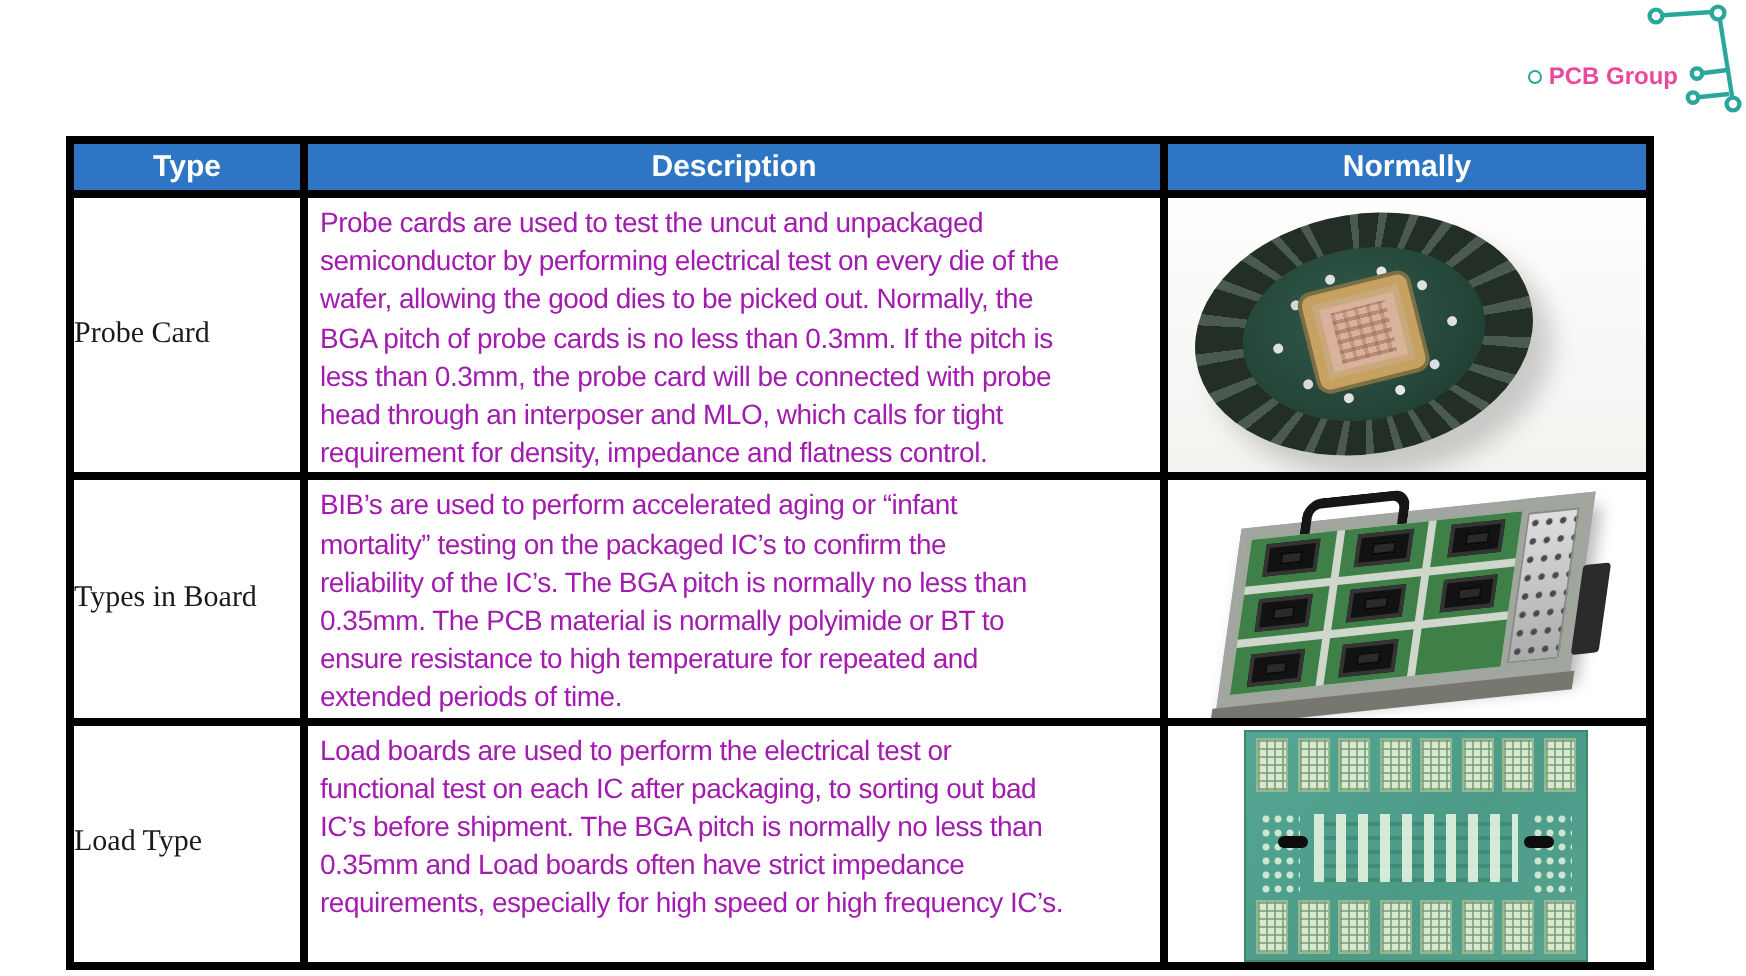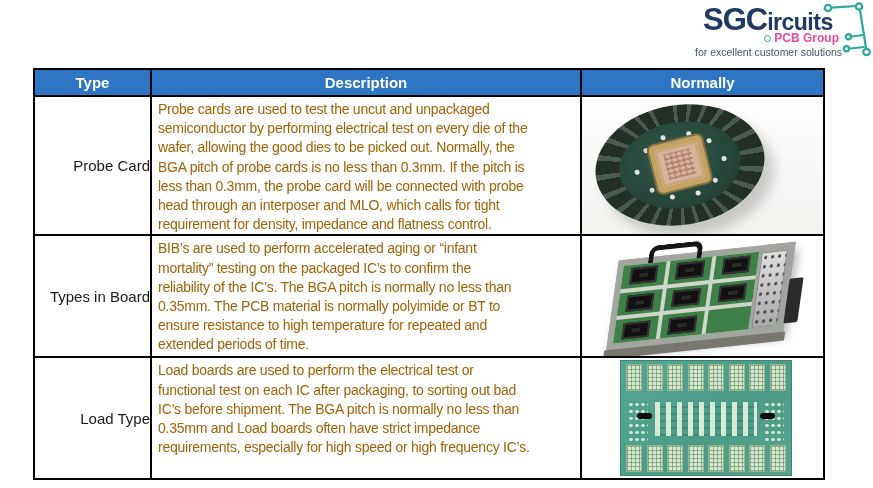--- a/index.html
+++ b/index.html
@@ -19,27 +19,27 @@
   .logo-group { position:absolute; right:32px; top:29px; font-size:12px; font-weight:700;
                 color:#ec4899; white-space:nowrap; }
   .logo-group::before { content:""; display:inline-block; width:5px; height:5px; border:1.5px solid #2AA79B;
                 border-radius:50%; margin-right:3px; vertical-align:middle; }
   .logo-tagline { position:absolute; left:2px; top:44px; font-size:10.5px; color:#44546A; white-space:nowrap; }
   .logo-circuit { position:absolute; right:0; top:0; }
 
   
   table.ate { position:absolute; left:33px; top:68px; border-collapse:collapse; table-layout:fixed;
               width:790px; }
-  table.ate th, table.ate td { border:2px solid #000000; }
+  table.ate th, table.ate td { border:4px solid #000000; }
   table.ate th { height:27px; background:#2E75C4; color:#ffffff; font-size:15px; font-weight:700;
                  text-align:center; vertical-align:middle; }
-  td.type-cell { text-align:right; vertical-align:middle; font-size:15px; color:#1a1a1a;
-                 background:#ffffff; }
+  td.type-cell { text-align:left; vertical-align:middle; font-size:15px; color:#1a1a1a;
+                 background:#ffffff;font-family:Liberation Serif, serif; }
   td.desc-cell { vertical-align:top; padding:3px 4px 0 6px; font-size:14px; line-height:19.2px;
-                 letter-spacing:-0.25px; color:#a16207; white-space:pre-line; background:#ffffff;border-radius:17px; }
+                 letter-spacing:-0.25px; color:#a21caf; white-space:pre-line; background:#ffffff;border-radius:17px; }
   td.ex-cell   { padding:0; background:#ffffff; }
   tr.row-1 td { height:136px; } tr.row-2 td { height:122px; } tr.row-3 td { height:122px; }
   .photo { position:relative; width:100%; height:100%; overflow:hidden; }
 
   
   .photo-probe { background:linear-gradient(180deg,#fefefe 0%,#f2f2ef 100%); }
   .probe-disc { position:absolute; left:13px; top:8px; width:170px; height:120px; border-radius:50%;
                 transform:rotate(-9deg);
                 background:repeating-conic-gradient(from -8deg, #222e26 0deg 10deg, #4a5a4e 10deg 14deg);
                 box-shadow:8px 12px 12px rgba(0,0,0,0.18); }
@@ -103,23 +103,21 @@
                   background-size:6px 7px; }
   .side-cluster.left { left:7px; } .side-cluster.right { right:7px; }
 </style>
 </head>
 <body>
 
 <div class="slide">
 
 
   <div class="logo">
-    <div class="logo-brand"><span class="brand-bold">SGC</span><span class="brand-rest">ircuits</span></div>
     <div class="logo-group">PCB Group</div>
-    <div class="logo-tagline">for excellent customer solutions</div>
     <svg class="logo-circuit" width="50" height="60" viewBox="0 0 50 60">
       <g fill="none" stroke="#2AA79B" stroke-width="2.2">
         <circle cx="7" cy="6" r="3.2"></circle>
         <line x1="10.5" y1="5.6" x2="35" y2="4"></line>
         <circle cx="38" cy="4.5" r="3.2"></circle>
         <line x1="39" y1="8" x2="45" y2="46"></line>
         <circle cx="45.5" cy="50" r="3.2"></circle>
         <line x1="42.5" y1="33" x2="31" y2="34.5"></line>
         <circle cx="27.5" cy="34.8" r="2.6"></circle>
         <line x1="43.5" y1="45" x2="29" y2="46.5"></line>

